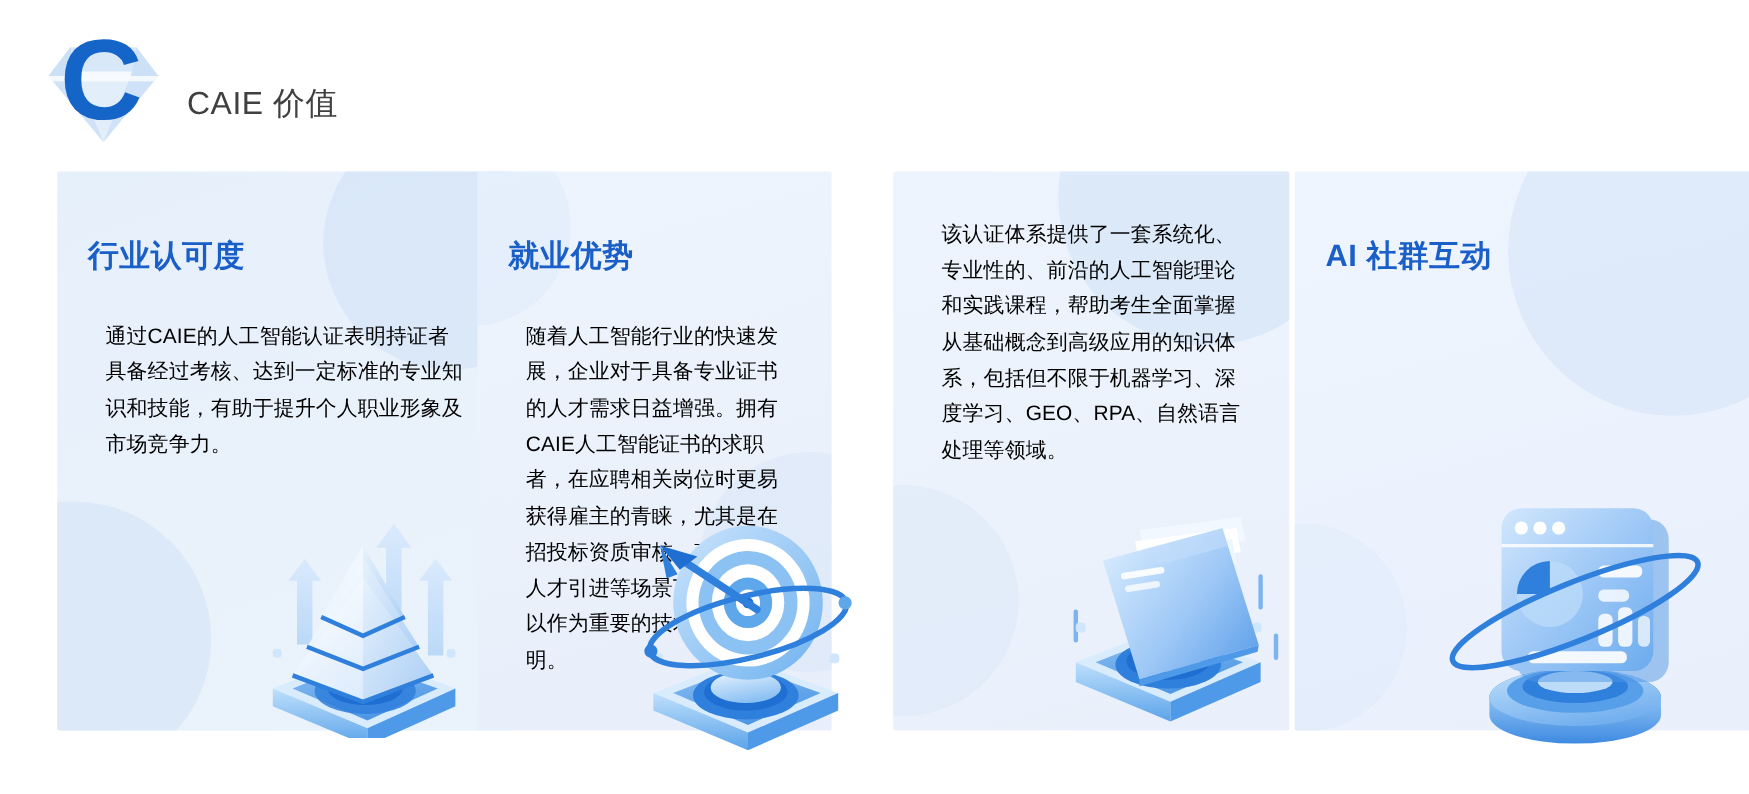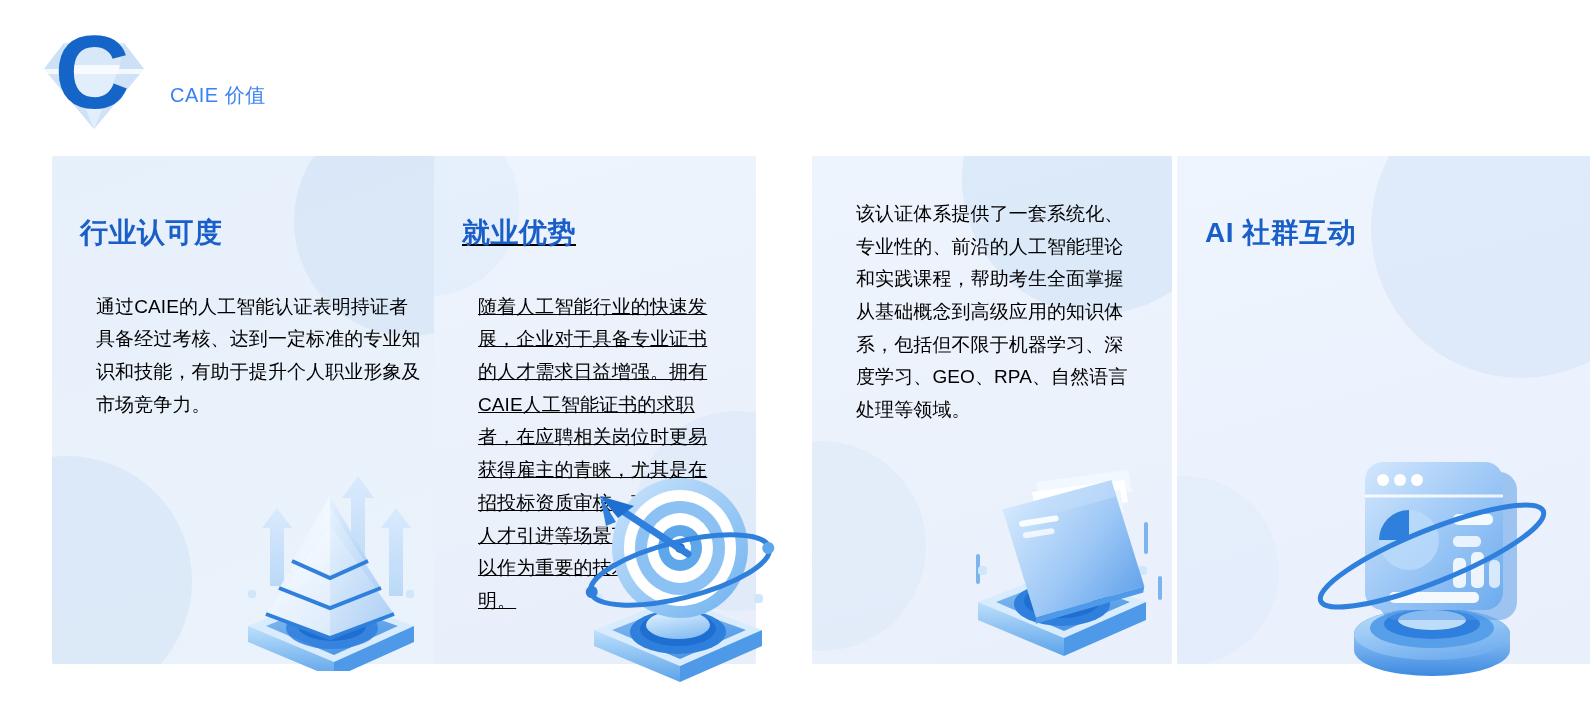--- a/index.html
+++ b/index.html
@@ -26,22 +26,22 @@
   }
   #brand-logo {
     width: 120px;
     height: 112px;
     position: relative;
     flex: 0 0 auto;
   }
   #brand-logo svg { display: block; }
   #page-title {
     margin-left: 16px;
-    font-size: 20px;
-    color: #3b82f6;
+    font-size: 29px;
+    color: #404040;
     letter-spacing: 0.5px;
     white-space: nowrap;
     line-height: 1;
     padding-top: 28px;
   }
 
   
   #cards-row {
     position: absolute;
     left: 0;
@@ -85,21 +85,21 @@
     margin: 16px;
     padding-top: 26px;
     font-size: 19px;
     line-height: 1.72;
     color: #000000;
     letter-spacing: 0.1px;
   }
 
   
   #card-0 { left: 52px;   width: 414px; border-radius: 25px; }
-  #card-1 { left: 434px;  width: 322px; text-decoration: underline; }
+  #card-1 { left: 434px;  width: 322px; }
   #card-2 { left: 812px;  width: 360px; }
   #card-3 { left: 1177px; width: 432px; }
 
   #card-0 .card-bg { background: linear-gradient(160deg, #e6f0fb 0%, #e9f1fb 45%, #eaf2fc 100%); }
   #card-1 .card-bg { background: linear-gradient(165deg, #eef4fd 0%, #eaf1fb 60%, #e8eefa 100%); }
   #card-2 .card-bg { background: linear-gradient(165deg, #eef4fd 0%, #ecf2fc 55%, #eaf0fb 100%); }
   #card-3 .card-bg { background: linear-gradient(165deg, #eff5fe 0%, #ecf2fd 55%, #eaf0fb 100%); }
 
   
   #card-0 .blob-a { width: 230px; height: 230px; right: -58px; top: -50px;  background: rgba(206,224,246,0.55); }

